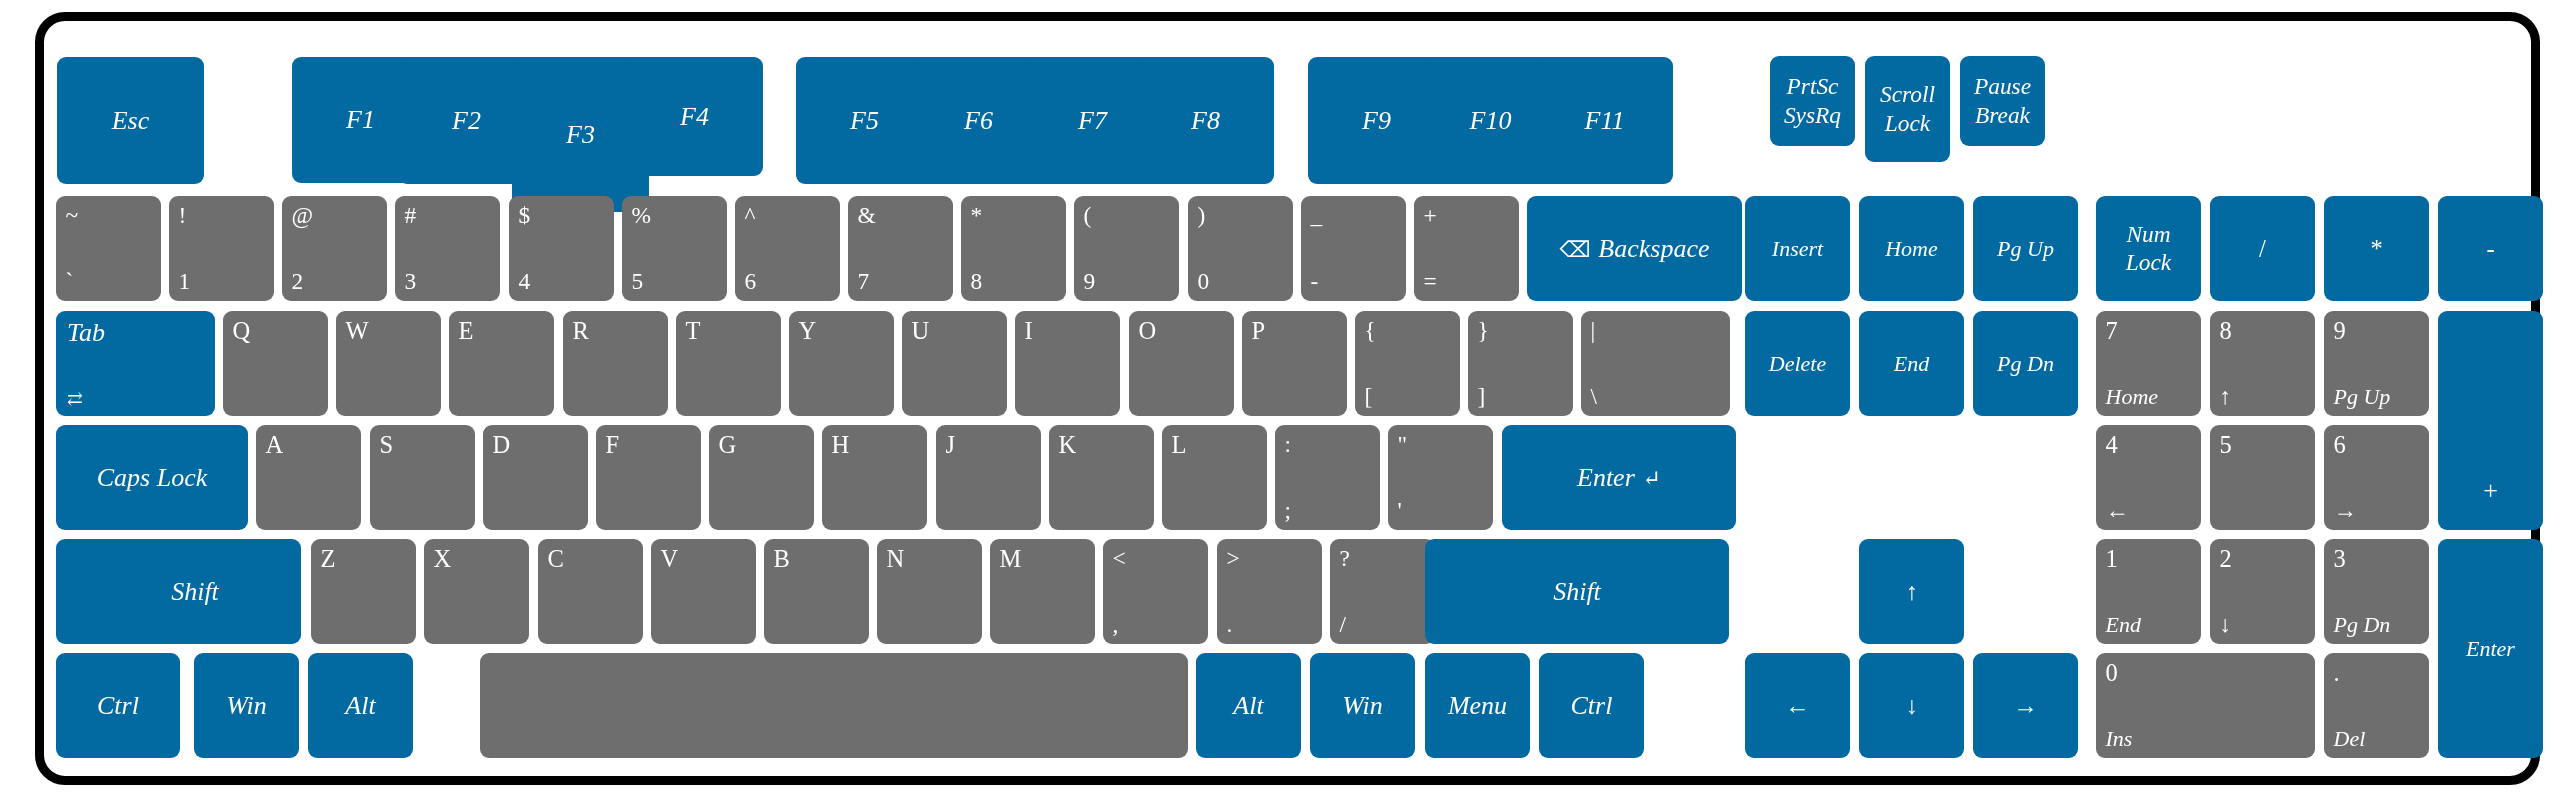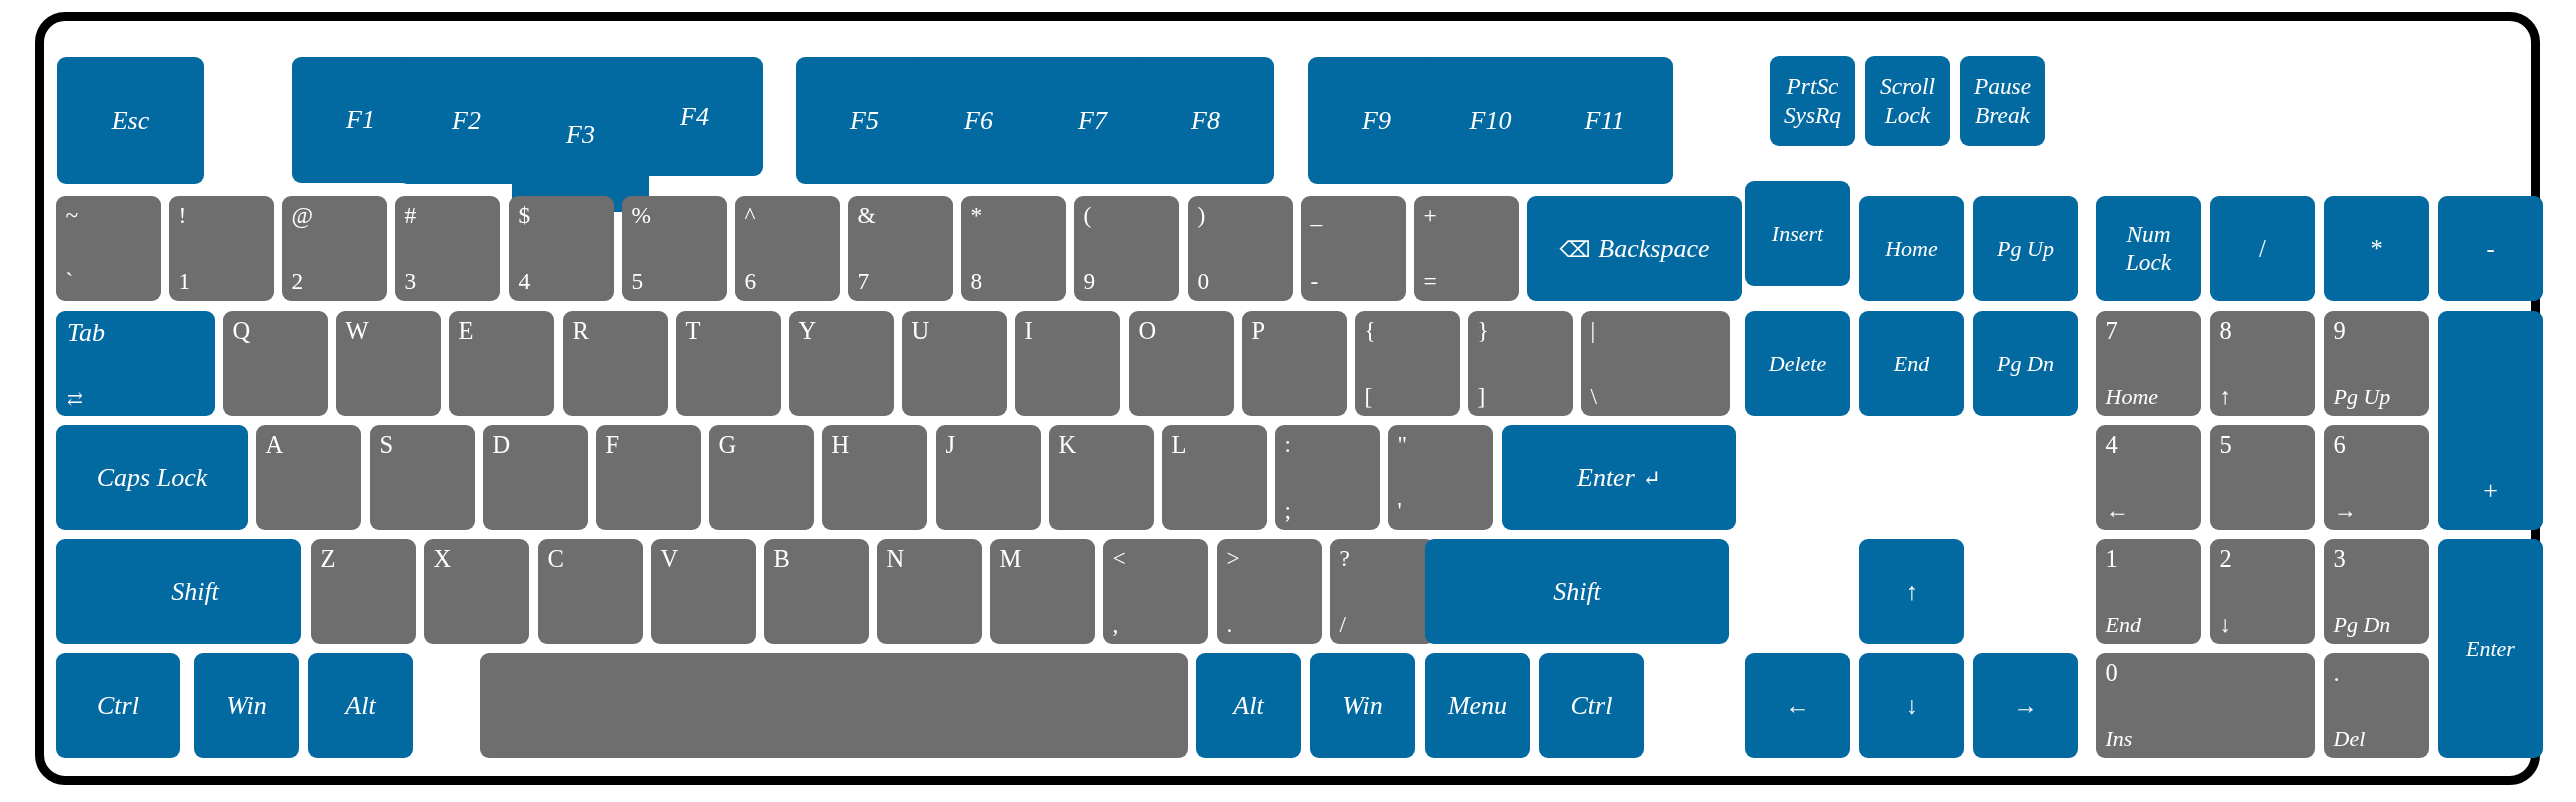--- a/index.html
+++ b/index.html
@@ -207,21 +207,21 @@
       </div>
       <div class="key dark" style="left: 1536px; top: 57px; width: 137px; height: 127px;">
         <span class="lbl center">F11</span>
       </div>
       <div class="key dark" style="left: 1770px; top: 56px; width: 85px; height: 90px;">
         <div class="stack-center">
           <div>PrtSc</div>
           <div>SysRq</div>
         </div>
       </div>
-      <div class="key dark" style="left: 1865px; top: 56px; width: 85px; height: 90px; padding-left: 24px;">
+      <div class="key dark" style="left: 1865px; top: 56px; width: 85px; height: 106px; padding-left: 24px;">
         <div class="stack-center">
           <div>Scroll</div>
           <div>Lock</div>
         </div>
       </div>
       <div class="key dark" style="left: 1960px; top: 56px; width: 85px; height: 90px;">
         <div class="stack-center">
           <div>Pause</div>
           <div>Break</div>
         </div>
@@ -422,21 +422,21 @@
       </div>
       <div class="key dark2" style="left: 1310px; top: 653px; width: 105px; height: 105px;">
         <span class="lbl center">Win</span>
       </div>
       <div class="key dark2" style="left: 1425px; top: 653px; width: 105px; height: 105px;">
         <span class="lbl center">Menu</span>
       </div>
       <div class="key dark" style="left: 1539px; top: 653px; width: 105px; height: 105px;">
         <span class="lbl center">Ctrl</span>
       </div>
-      <div class="key dark" style="left: 1745px; top: 181px; width: 105px; height: 105px;">
+      <div class="key dark" style="left: 1745px; top: 196px; width: 105px; height: 105px;">
         <span class="lbl center small">Insert</span>
       </div>
       <div class="key dark" style="left: 1859px; top: 196px; width: 105px; height: 105px;">
         <span class="lbl center small">Home</span>
       </div>
       <div class="key dark" style="left: 1973px; top: 196px; width: 105px; height: 105px;">
         <span class="lbl center small">Pg Up</span>
       </div>
       <div class="key dark" style="left: 1745px; top: 311px; width: 105px; height: 105px;">
         <span class="lbl center small">Delete</span>

